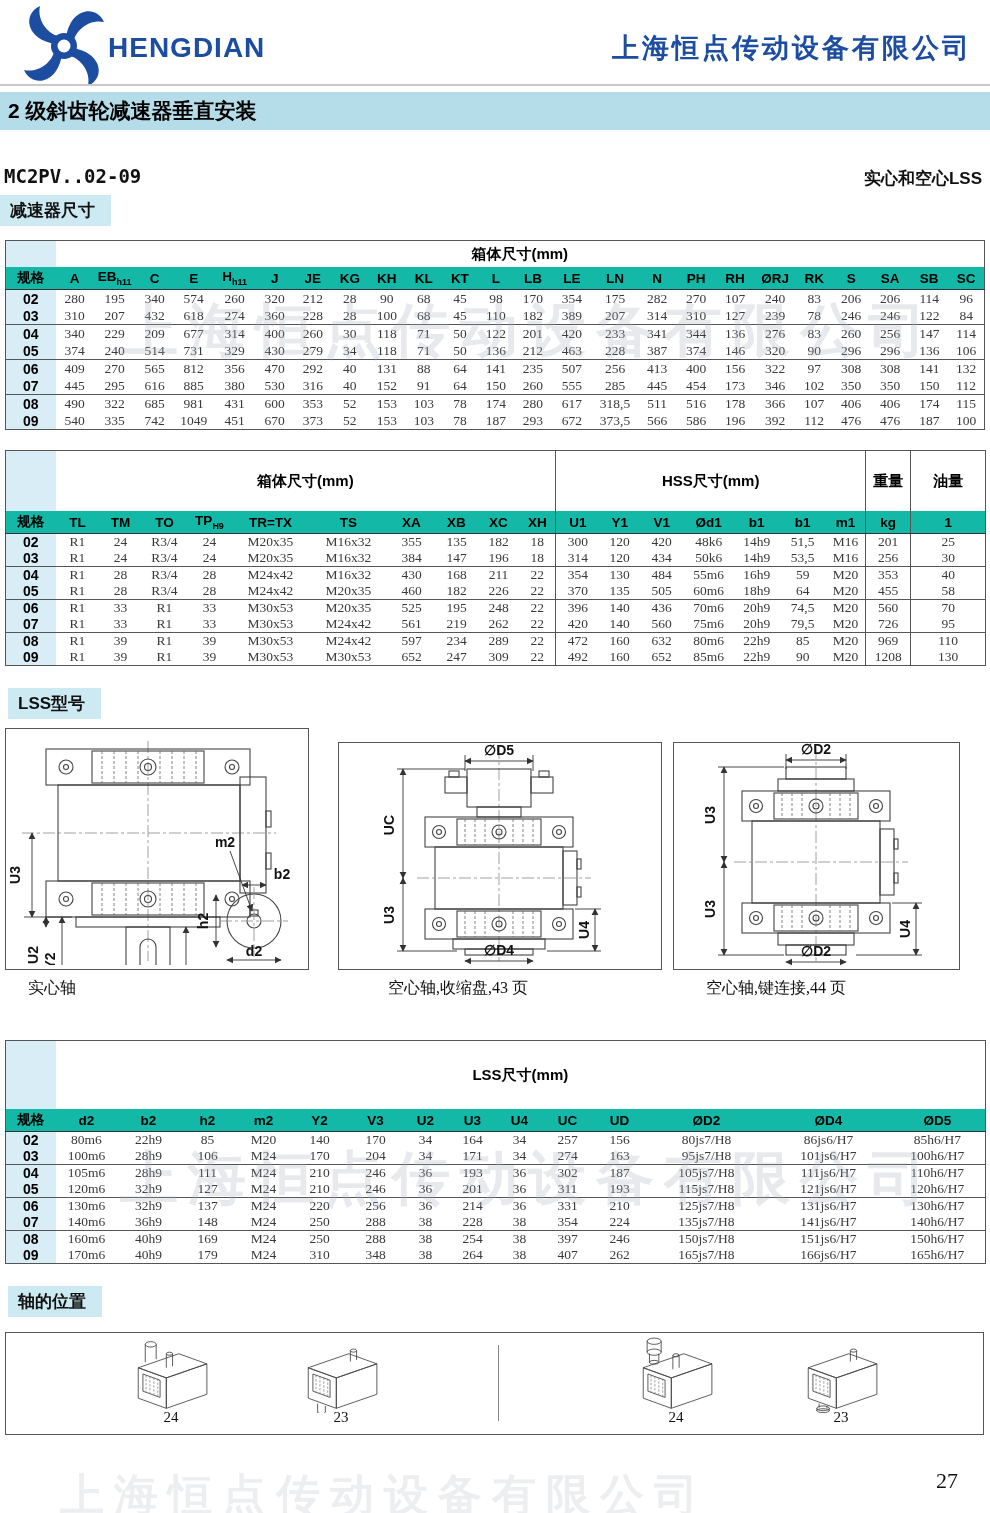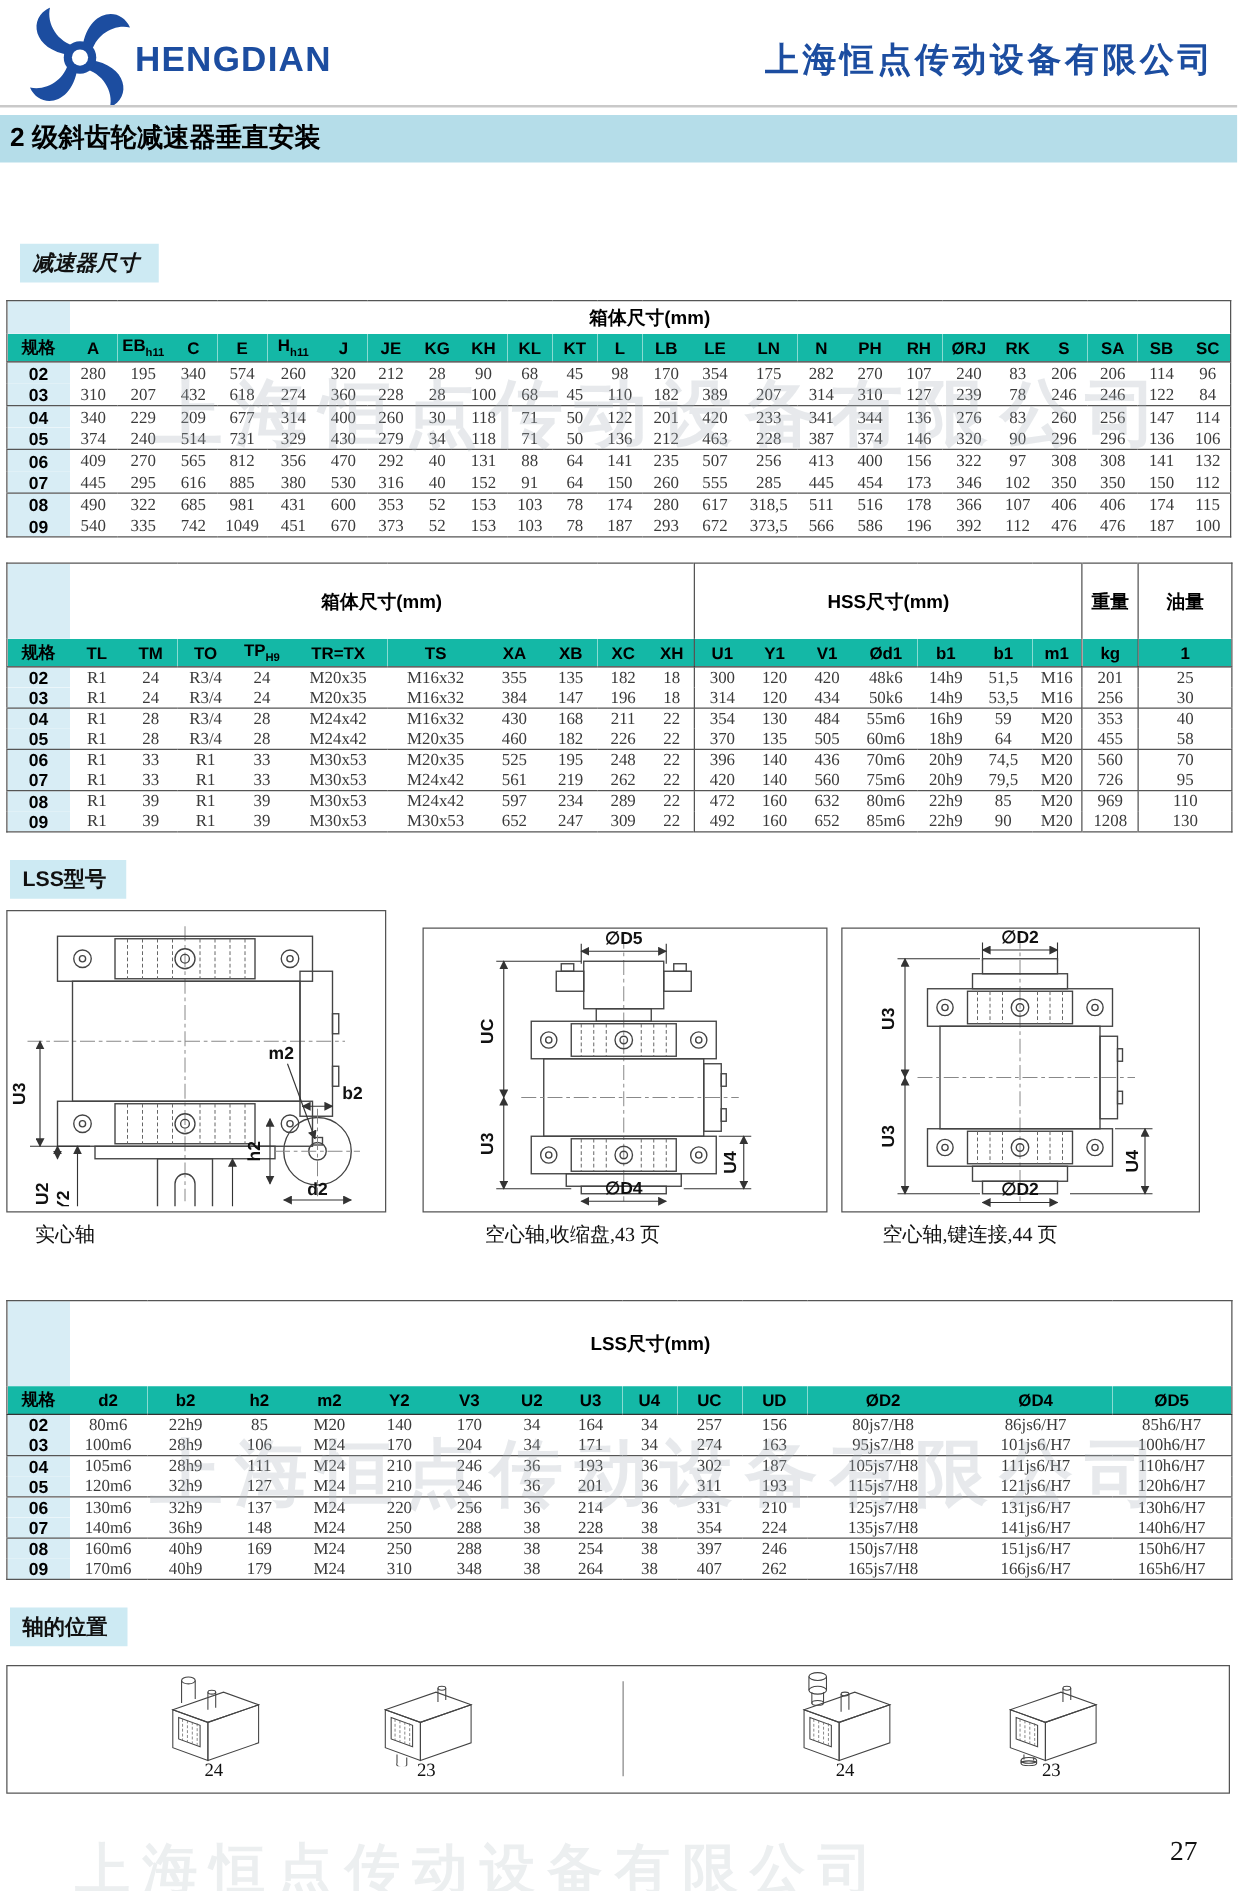--- a/index.html
+++ b/index.html
@@ -9,21 +9,21 @@
   .hdr-logo-text{position:absolute;left:108px;top:32px;font-size:28px;font-weight:bold;color:#1c4da0;letter-spacing:1px;}
   .hdr-company{position:absolute;right:18px;top:30px;font-size:27px;font-weight:bold;color:#1c4da0;
                font-family:"Liberation Serif",serif;letter-spacing:3px;}
   .hdr-sep{position:absolute;left:0;top:84px;width:990px;height:2px;background:#c9c9c9;}
   .title-bar{position:absolute;left:0;top:92px;width:990px;height:38px;background:#b5dde9;}
   .title-bar span{display:block;padding-left:8px;line-height:38px;font-size:21px;font-weight:bold;color:#000;}
   .model-line{position:absolute;left:0;top:165px;width:990px;height:24px;}
   .model-code{position:absolute;left:4px;top:0;font-family:"DejaVu Sans Mono",monospace;font-weight:bold;font-size:19px;}
   .variant-note{position:absolute;right:8px;top:2px;font-size:17px;font-weight:bold;}
   .sec-label{position:absolute;background:#cdeaf3;font-size:17px;font-weight:bold;padding:4px 16px 4px 10px;}
-  #lbl-dims{left:16px;top:195px;font-style:italic;}
+  #lbl-dims{left:0;top:195px;}
   #lbl-lss{left:8px;top:688px;}
   #lbl-shaft{left:8px;top:1286px;}
   
   .dtable{position:absolute;border-collapse:collapse;table-layout:fixed;background:#fff;
           border:1.4px solid #555;}
   .dtable th,.dtable td{padding:0;margin:0;white-space:nowrap;overflow:hidden;text-align:center;}
   .dtable th{font-family:"Liberation Sans",sans-serif;font-weight:bold;font-size:13.5px;color:#000;}
   .dtable th sub{font-size:9px;}
   .dtable .group-row th{font-size:15px;background:#fff;}
   .dtable .group-row th.spec-g{background:#d8edf5;}
@@ -83,20 +83,24 @@
       <circle r="13" fill="#1c4da0"></circle>
       <circle r="6.5" fill="#fff"></circle>
     </g>
   </svg>
   <div class="hdr-logo-text">HENGDIAN</div>
   <div class="hdr-company">上海恒点传动设备有限公司</div>
   <div class="hdr-sep"></div>
 
   <div class="title-bar">
     <span>2 级斜齿轮减速器垂直安装</span>
+  </div>
+  <div class="model-line">
+    <span class="model-code">MC2PV..02-09</span>
+    <span class="variant-note">实心和空心LSS</span>
   </div>
 
   <div class="sec-label" id="lbl-dims">减速器尺寸</div>
 
   <table class="dtable" id="t1">
       <colgroup>
         <col style="width: 50px;">
         <col style="width: 38px;">
         <col style="width: 42px;">
         <col style="width: 38px;">

